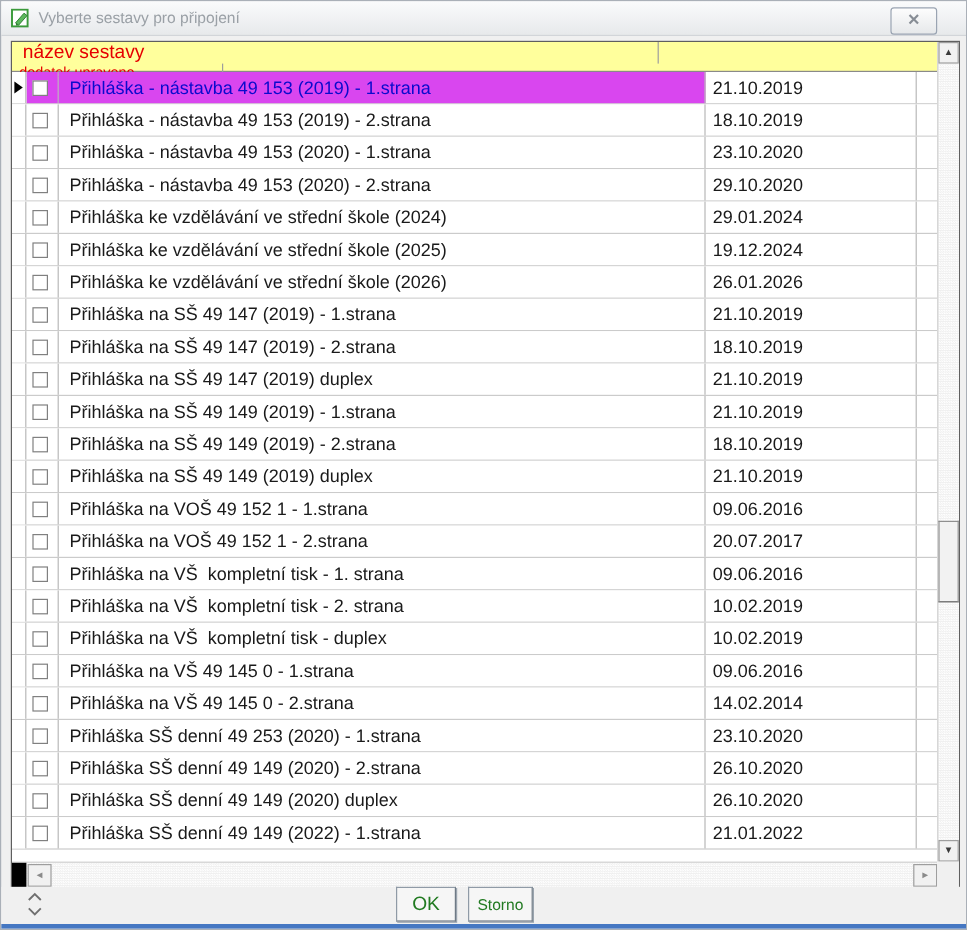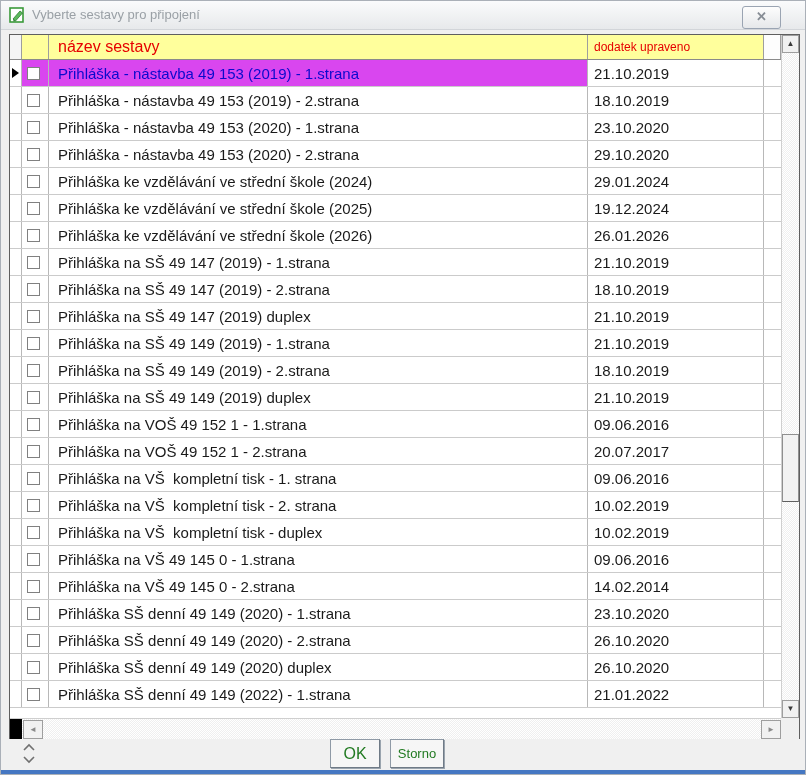--- a/index.html
+++ b/index.html
@@ -5,21 +5,21 @@
   html,body{margin:0;padding:0;background:#d8d8d8;font-family:"Liberation Sans",sans-serif;}
   .window{position:relative;width:806px;height:775px;background:#f0f0f0;border:1px solid #aab0b8;box-sizing:border-box;overflow:hidden;}
   
   .titlebar{position:absolute;left:0;top:0;width:100%;height:29px;background:linear-gradient(#fafbfc,#e7e9eb);border-bottom:1px solid #d2d5d9;box-sizing:border-box;}
   .app-icon{position:absolute;left:8px;top:6px;width:17px;height:17px;}
   .title-text{position:absolute;left:31px;top:6px;font-size:13px;color:#9aa0a6;white-space:nowrap;}
   .close-btn{position:absolute;right:24px;top:5px;width:37px;height:21px;background:linear-gradient(#fdfdfd,#e6e8ea);border:1px solid #9aa4b2;border-radius:3px;color:#878d95;font-size:13px;font-weight:bold;text-align:center;line-height:19px;cursor:default;}
   
   .table-area{position:absolute;left:8px;top:33px;width:791px;height:707px;border:1px solid #5f5f5f;background:#fff;box-sizing:border-box;}
   .grid{position:absolute;left:0;top:0;right:18px;bottom:22px;overflow:hidden;background:#fff;}
-  .hdr{display:flex;height:24px;background:#ffff9c;border-bottom:1px solid #8a8a8a;}
+  .hdr{display:flex;height:24px;background:#ffff9c;border-bottom:1px solid #8a8a8a;flex-direction:column;}
   .hdr .cell{border-right:1px solid #9e9e9e;box-sizing:border-box;display:flex;align-items:center;}
   .hdr .marker{background:#f5f5f5;}
   .row{display:flex;height:26px;border-bottom:1px solid #cbcbcb;background:#fff;}
   .cell{box-sizing:border-box;flex:0 0 auto;}
   .marker{width:12px;border-right:1px solid #b8b8b8;position:relative;background:#fff;}
   .cbcell{width:27px;border-right:1px solid #b8b8b8;display:flex;align-items:center;}
   .namecell{width:539px;border-right:1px solid #b8b8b8;display:flex;align-items:center;padding-left:9px;font-size:15px;color:#1a1a1a;white-space:pre;overflow:hidden;}
   .datecell{width:176px;border-right:1px solid #b8b8b8;display:flex;align-items:center;padding-left:6px;font-size:15px;color:#1a1a1a;}
   .extracell{flex:1 1 auto;}
   .hdr .namecell{font-size:16px;color:#e60000;}
@@ -251,21 +251,21 @@
             </div>
             <div class="cell namecell">Přihláška na VŠ 49 145 0 - 2.strana</div>
             <div class="cell datecell">14.02.2014</div>
             <div class="cell extracell"></div>
           </div>
           <div class="row">
             <div class="cell marker"></div>
             <div class="cell cbcell">
               <span class="checkbox"></span>
             </div>
-            <div class="cell namecell">Přihláška SŠ denní 49 149 (2020) - 1.strana</div>
+            <div class="cell namecell">Přihláška SŠ denní 49 253 (2020) - 1.strana</div>
             <div class="cell datecell">23.10.2020</div>
             <div class="cell extracell"></div>
           </div>
           <div class="row">
             <div class="cell marker"></div>
             <div class="cell cbcell">
               <span class="checkbox"></span>
             </div>
             <div class="cell namecell">Přihláška SŠ denní 49 149 (2020) - 2.strana</div>
             <div class="cell datecell">26.10.2020</div>

